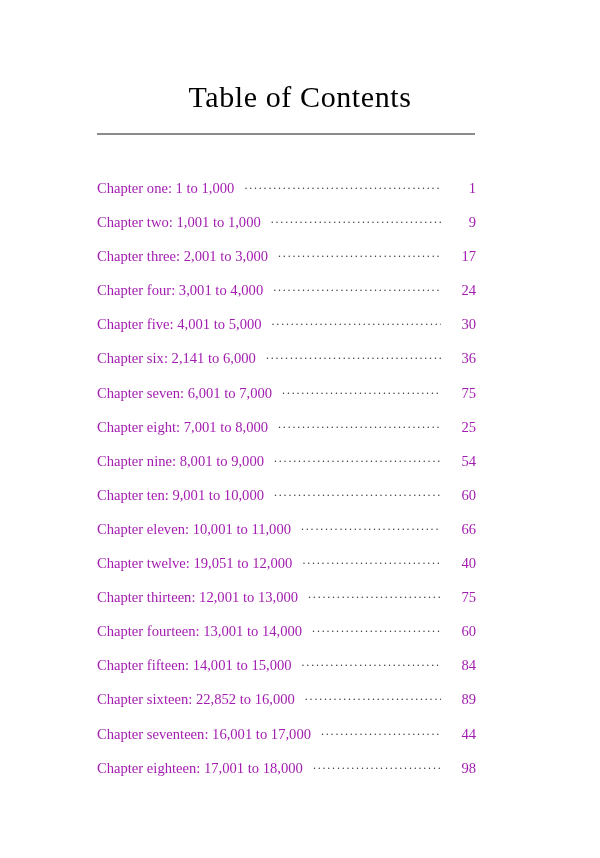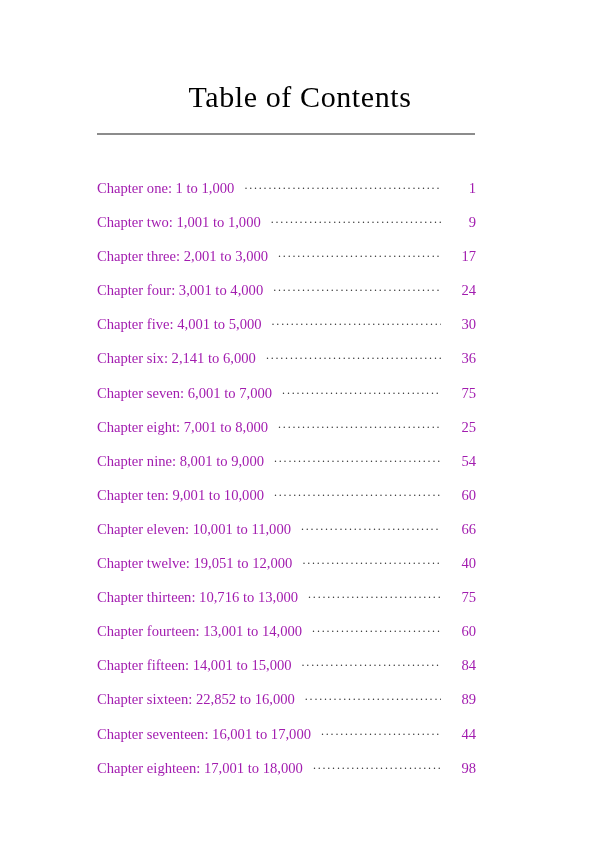--- a/index.html
+++ b/index.html
@@ -161,21 +161,21 @@
         <span class="entry-label">Chapter eleven: 10,001 to 11,000</span>
         <span class="entry-leader"></span>
         <span class="entry-page">66</span>
       </div>
       <div class="toc-entry">
         <span class="entry-label">Chapter twelve: 19,051 to 12,000</span>
         <span class="entry-leader"></span>
         <span class="entry-page">40</span>
       </div>
       <div class="toc-entry">
-        <span class="entry-label">Chapter thirteen: 10,716 to 13,000</span>
+        <span class="entry-label">Chapter thirteen: 12,001 to 13,000</span>
         <span class="entry-leader"></span>
         <span class="entry-page">75</span>
       </div>
       <div class="toc-entry">
         <span class="entry-label">Chapter fourteen: 13,001 to 14,000</span>
         <span class="entry-leader"></span>
         <span class="entry-page">60</span>
       </div>
       <div class="toc-entry">
         <span class="entry-label">Chapter fifteen: 14,001 to 15,000</span>

